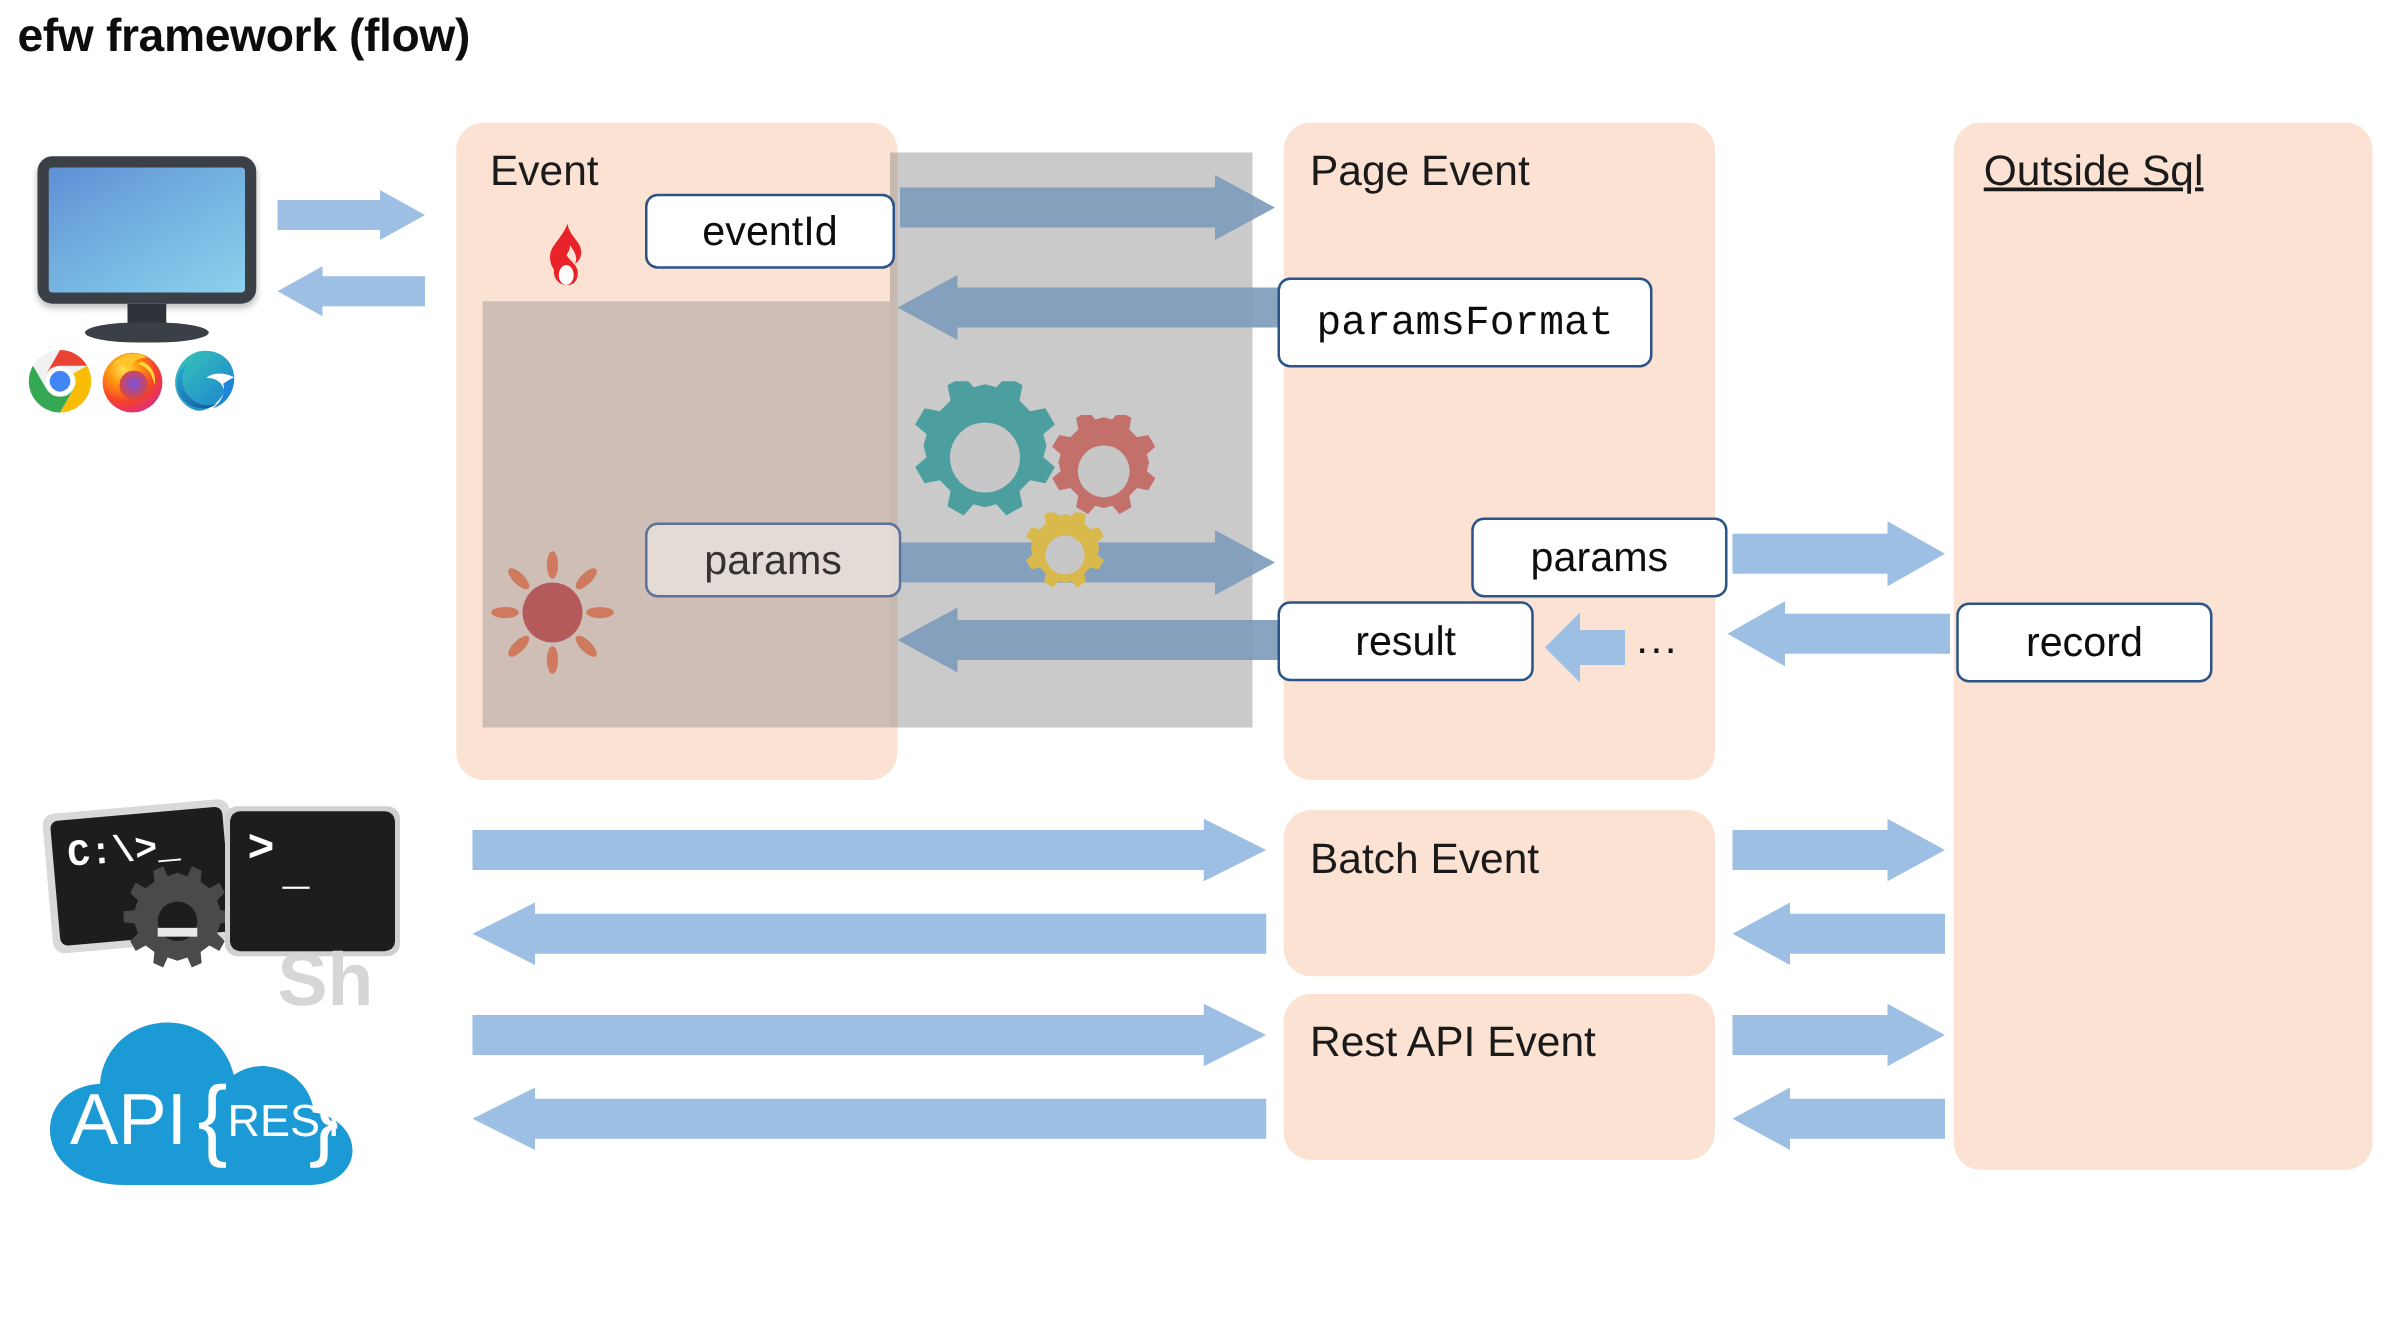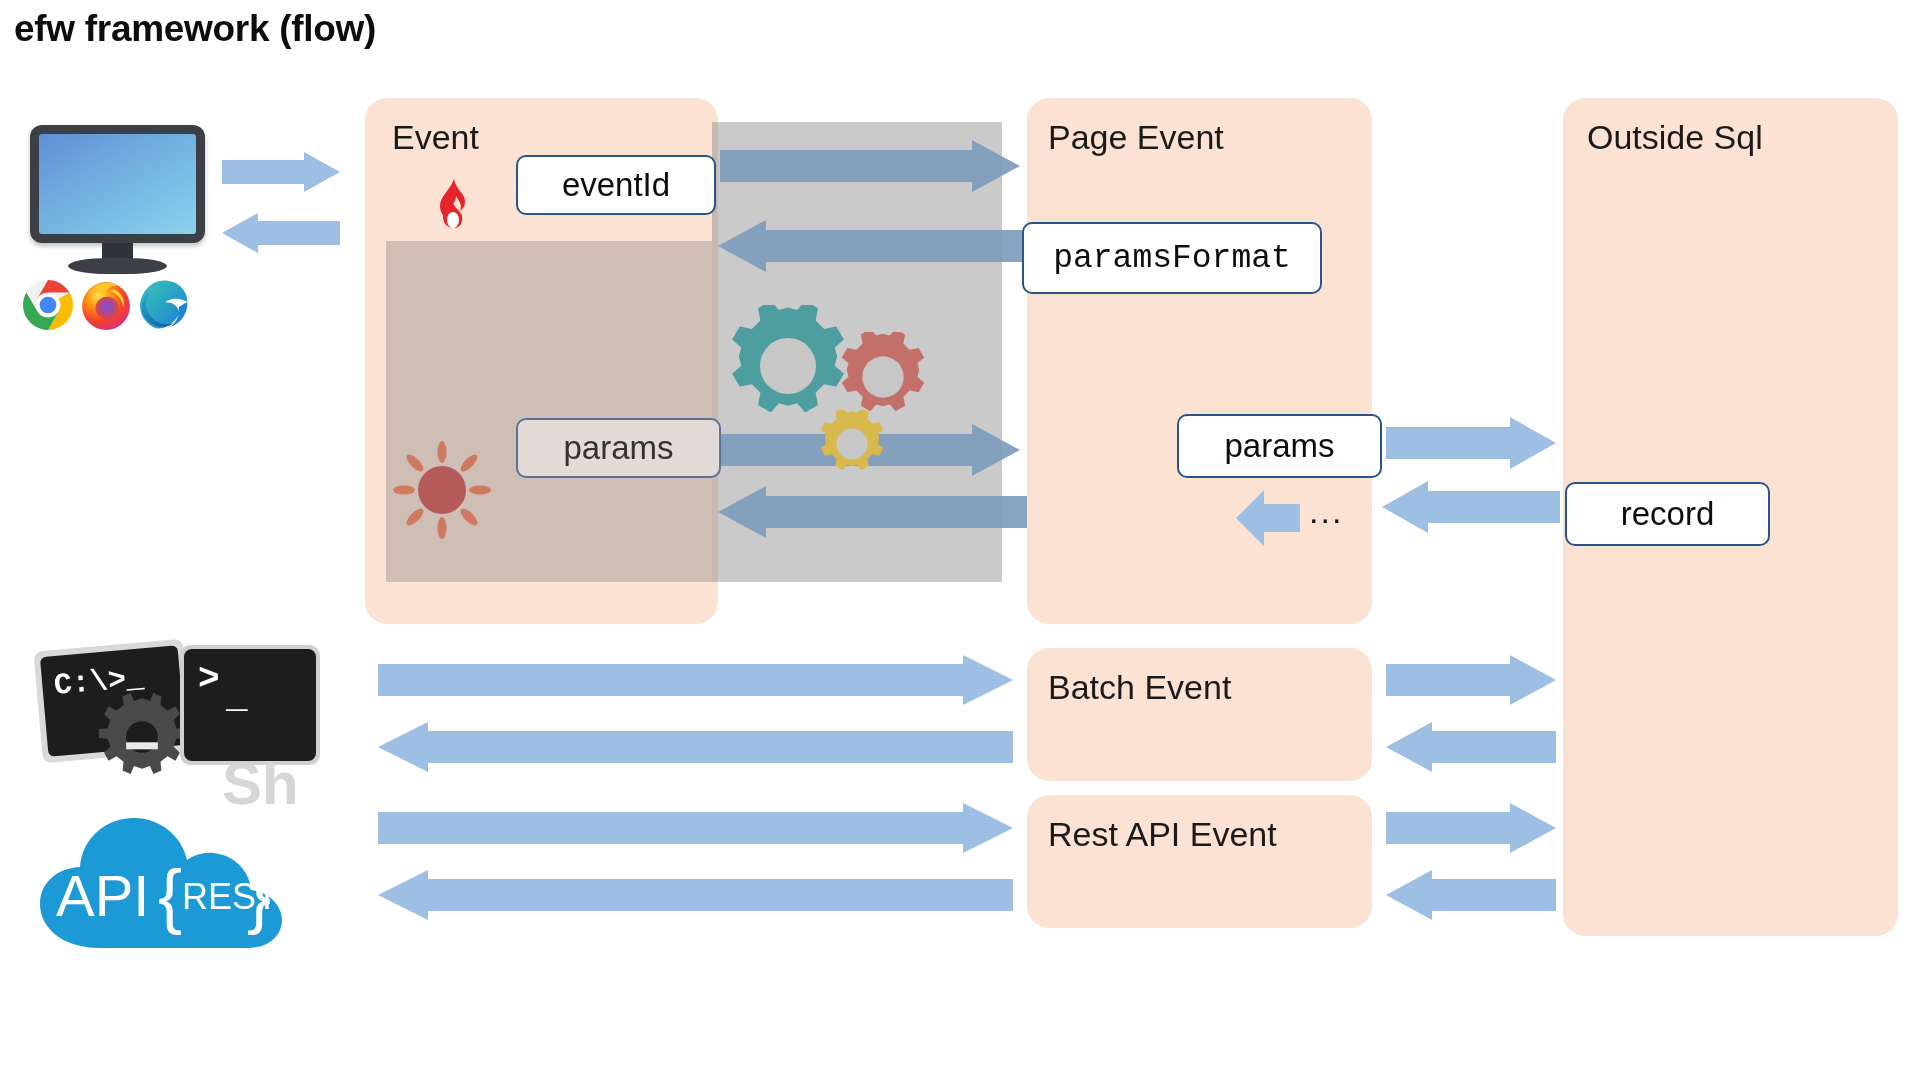--- a/index.html
+++ b/index.html
@@ -247,28 +247,29 @@
 
   <div class="nodebox muted" style="left:516px;top:418px;width:205px;height:60px;">params</div>
 
   <div class="abs lane" style="left:1027px;top:98px;width:345px;height:526px;"></div>
   <div class="lane-label" style="left:1048px;top:118px;">Page Event</div>
 
   <div class="nodebox" style="left:1022px;top:222px;width:300px;height:72px;font-family:Liberation Mono, monospace;">paramsFormat</div>
 
   <div class="nodebox" style="left:1177px;top:414px;width:205px;height:64px;">params</div>
 
+  <div class="nodebox" style="left:1022px;top:481px;width:205px;height:64px;">result</div>
 
   <svg class="arrowsvg" style="left:1236px;top:490px;" width="64" height="56">
     <polygon points="64,14 28,14 28,0 0,28 28,56 28,42 64,42" fill="#9dbfe3"></polygon>
   </svg>
   <div class="abs" style="left:1309px;top:492px;font-size:34px;color:#111;letter-spacing:2px;">...</div>
 
   <div class="abs lane" style="left:1563px;top:98px;width:335px;height:838px;"></div>
-  <div class="lane-label" style="left:1587px;top:118px;">Outside Sql</div>
+  <div class="lane-label" style="left:1587px;top:118px;text-decoration:underline;">Outside Sql</div>
 
   <div class="nodebox" style="left:1565px;top:482px;width:205px;height:64px;">record</div>
 
   <svg class="arrowsvg" style="left:1386px;top:417px;" width="170" height="52">
     <polygon points="0,10 124,10 124,0 170,26 124,52 124,42 0,42" fill="#9dbfe3"></polygon>
   </svg>
 
   <svg class="arrowsvg" style="left:1382px;top:481px;" width="178" height="52">
     <polygon points="178,10 46,10 46,0 0,26 46,52 46,42 178,42" fill="#9dbfe3"></polygon>
   </svg>

